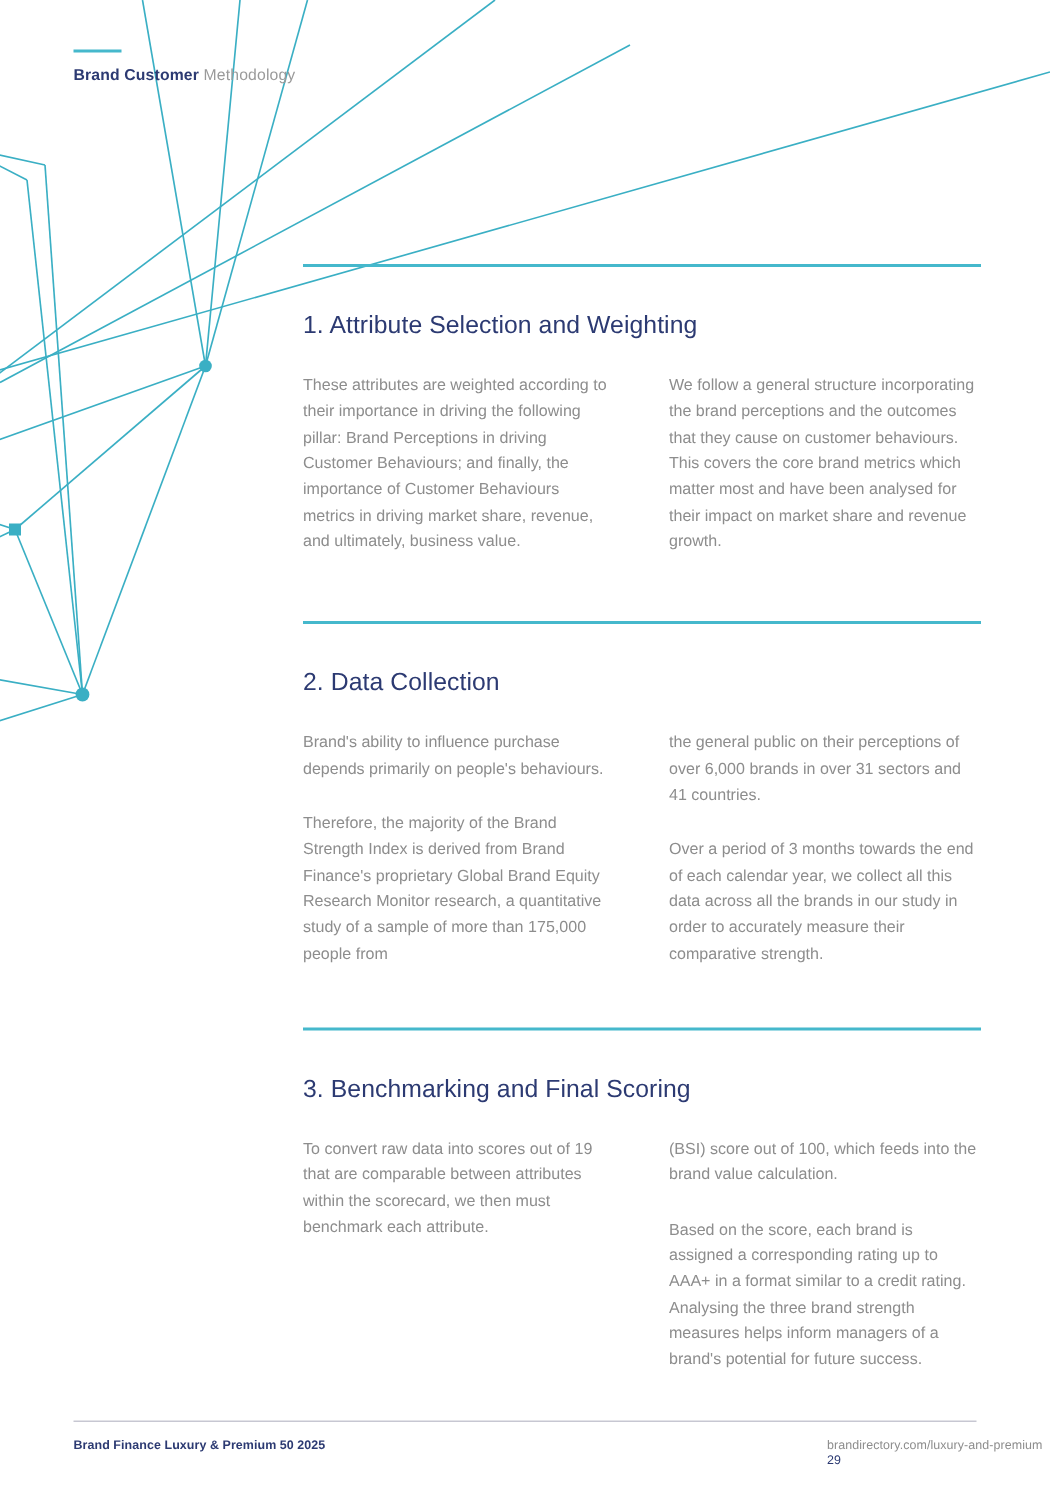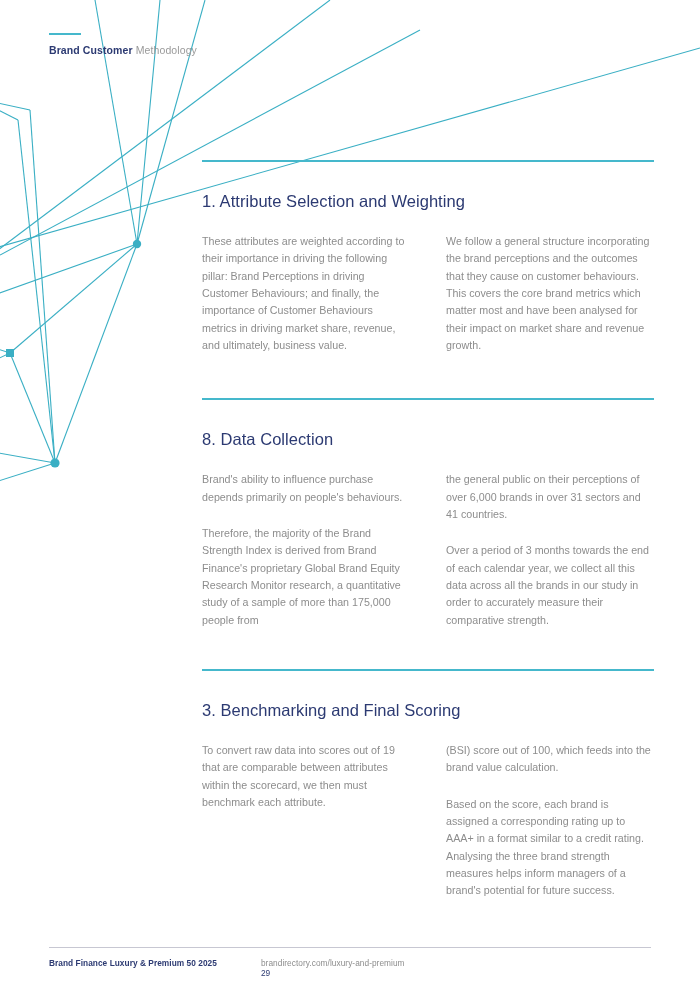--- a/index.html
+++ b/index.html
@@ -50,21 +50,21 @@
   }
   .header-text .hdr-light {
     font-weight: normal;
     color: #9a9a9a;
   }
 
   
   #content {
     position: absolute;
     left: 202px;
-    top: 160px;
+    top: 176px;
     width: 452px;
   }
 
   .section {
     margin-bottom: 0;
   }
   .section-rule {
     height: 2px;
     background: #45b8cc;
     width: 452px;
@@ -109,21 +109,21 @@
   }
   .footer-rule {
     height: 1px;
     background: #c7c7d2;
     width: 100%;
   }
   .footer-row {
     display: flex;
     flex-direction: row;
     align-items: baseline;
-    justify-content: flex-start;
+    justify-content: space-between;
     padding-top: 10px;
   }
   .footer-left {
     font-size: 8.3px;
     font-weight: bold;
     color: #2c3a72;
     letter-spacing: 0.05px;
   }
   .footer-right {
     display: flex;
@@ -197,21 +197,21 @@
       <div class="col">
         <p>We follow a general structure incorporating the brand perceptions and the outcomes that they cause on customer behaviours. This covers the core brand metrics which matter most and have been analysed for their impact on market share and revenue growth.</p>
       </div>
     </div>
   </div>
 
   <div class="sec-gap-1"></div>
 
   <div class="section">
     <div class="section-rule"></div>
-    <h2 class="section-heading">8. Data Collection</h2>
+    <h2 class="section-heading">2. Data Collection</h2>
     <div class="columns">
       <div class="col">
         <p>Brand's ability to influence purchase depends primarily on people's behaviours.</p>
         <p>Therefore, the majority of the Brand Strength Index is derived from Brand Finance's proprietary Global Brand Equity Research Monitor research, a quantitative study of a sample of more than 175,000 people from</p>
       </div>
       <div class="col">
         <p>the general public on their perceptions of over 6,000 brands in over 31 sectors and 41 countries.</p>
         <p>Over a period of 3 months towards the end of each calendar year, we collect all this data across all the brands in our study in order to accurately measure their comparative strength.</p>
       </div>
     </div>

